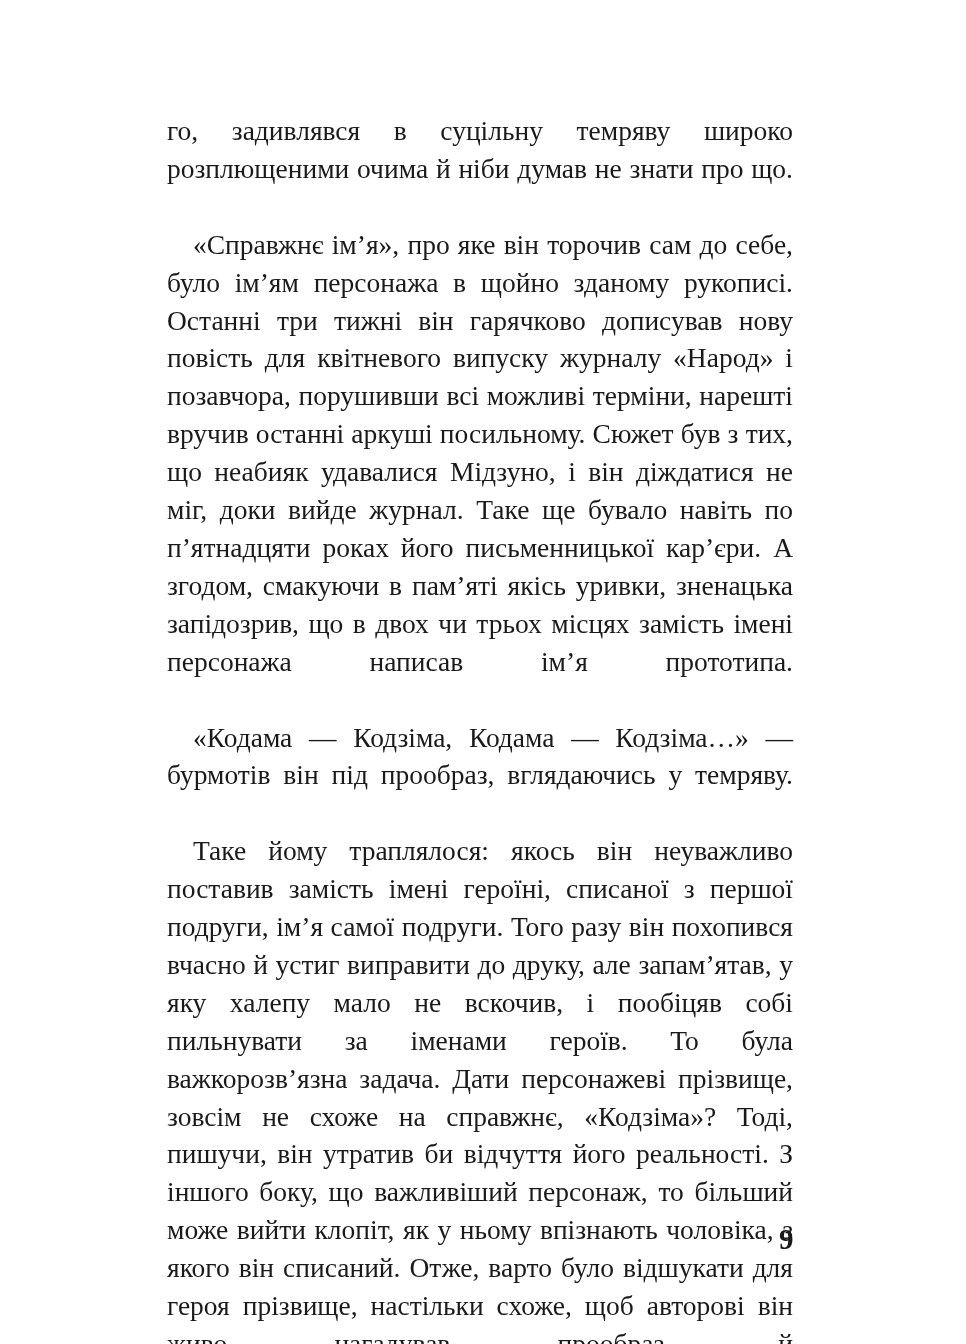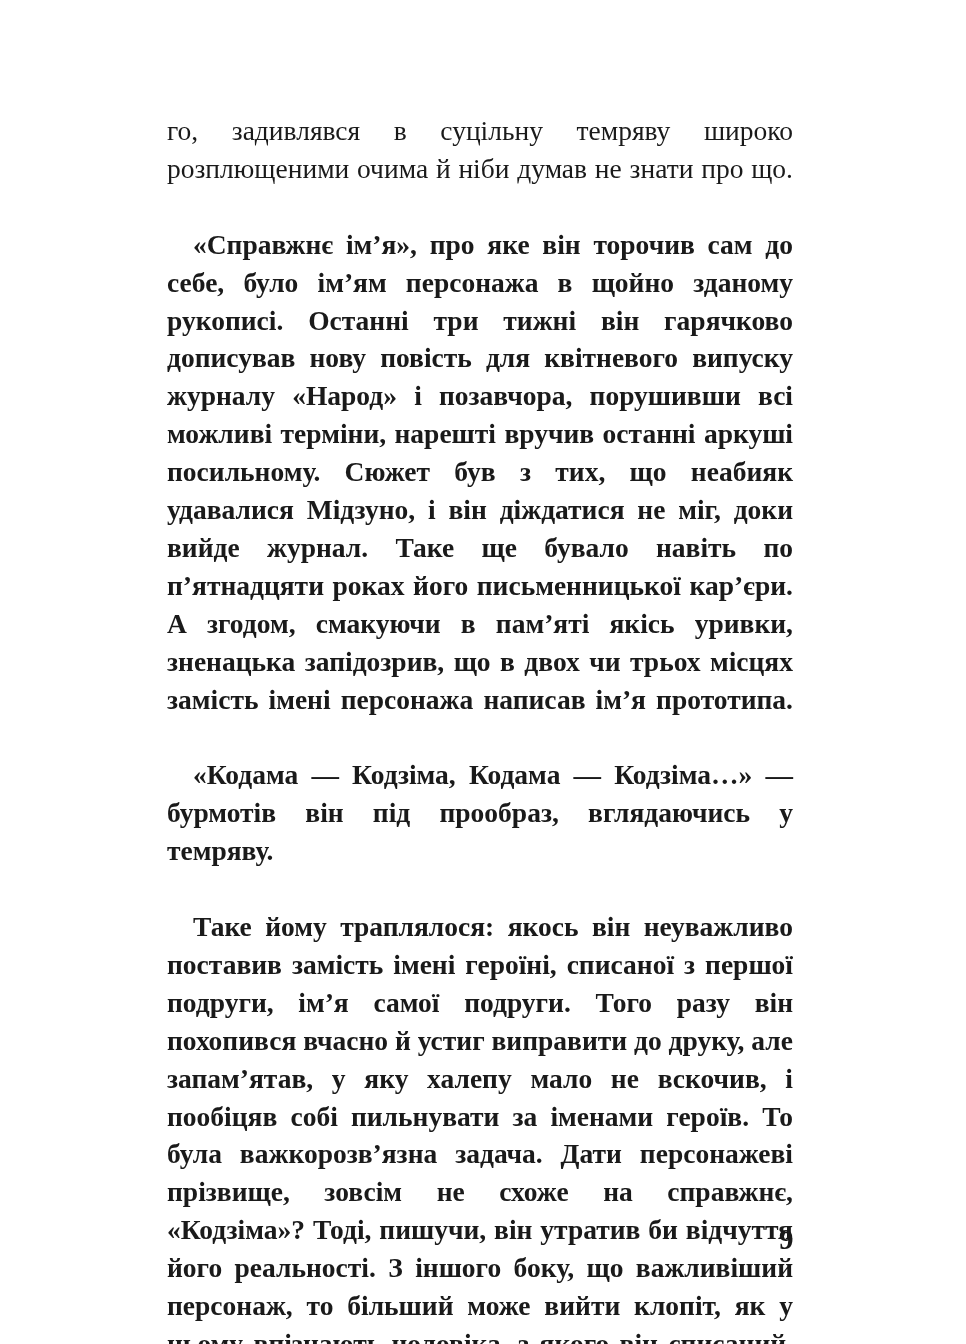--- a/index.html
+++ b/index.html
@@ -34,21 +34,20 @@
     padding: 0;
     text-align: justify;
   }
   
   .text-block p.cont {
     text-indent: 0;
   }
   
   .text-block p.indent {
     text-indent: 26px;
-    font-weight: bold;
   }
   
   .text-block p.full::after {
     content: "";
     display: inline-block;
     width: 100%;
     height: 0;
   }
   .page-number {
     position: absolute;

